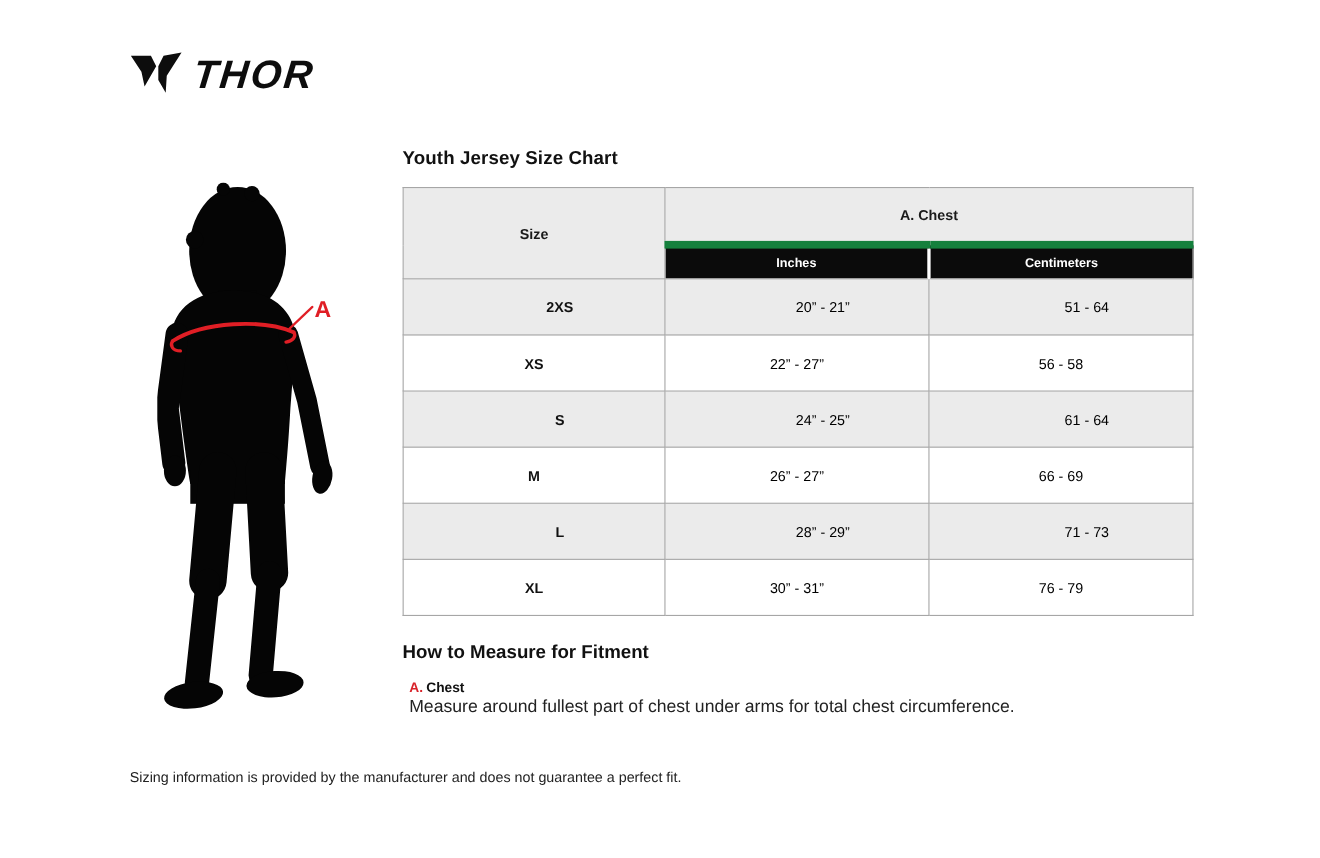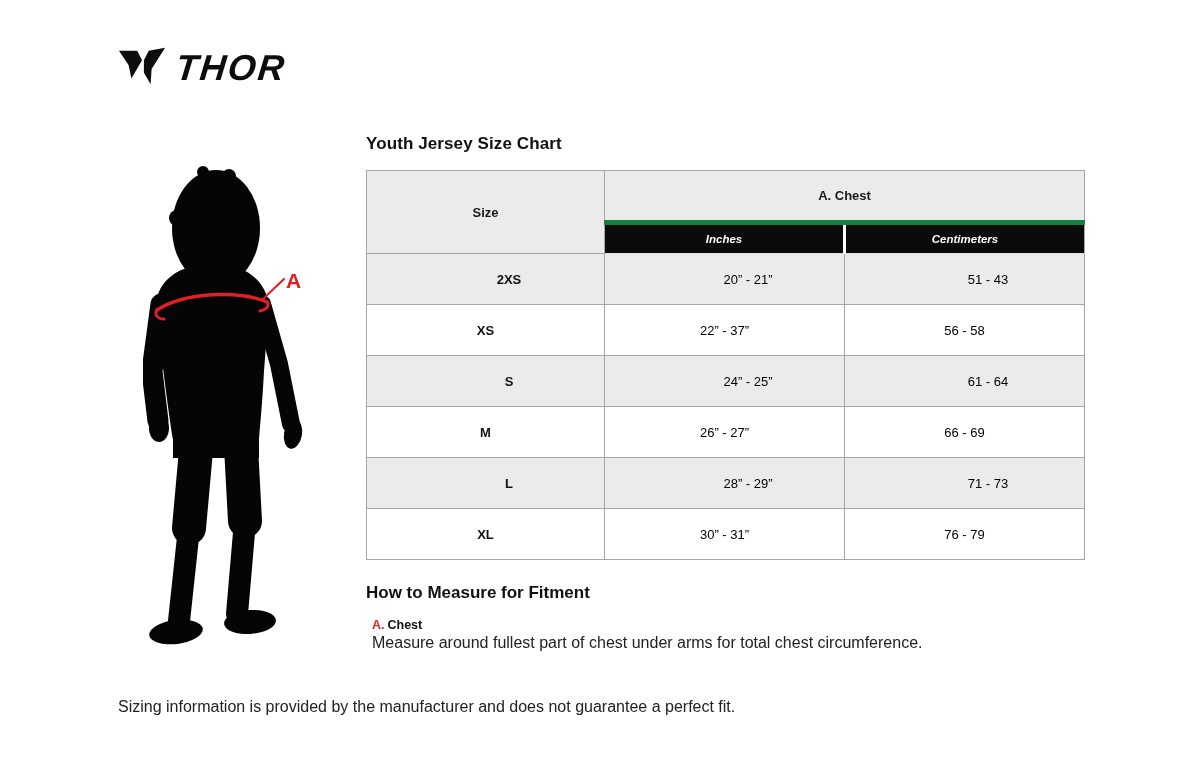--- a/index.html
+++ b/index.html
@@ -86,23 +86,22 @@
   }
   tr.head-main th.size-head { height: 73px; }
   tr.head-main th.group-head { height: 52px; }
 
   tr.subheader th {
     background: #0b0b0b;
     color: #ffffff;
     font-size: 11.5px;
     font-weight: 700;
     height: 31px;
-    border-top: 5px solid #15803d;
+    border-top: 7px solid #15803d;
     border-bottom: 1px solid #dcdcdc;
-    font-style: italic;
   }
   tr.subheader th + th { border-left: 3px solid #ffffff; }
 
   tbody th { font-weight: 700; color: #111; height: 51px; background: transparent; }
   tbody td { font-weight: 400; color: #000000; height: 51px; }
   tbody tr.shade th, tbody tr.shade td { background: #ebebeb; padding-left: 47px; }
 
   .measure-title {
     position: absolute;
     top: 449px;
@@ -119,21 +118,21 @@
     font-size: 16px;
     color: #222;
     line-height: 14px;
   }
 
   
   .footer {
     position: absolute;
     left: 118px;
     top: 700px;
-    font-size: 16px;
+    font-size: 13px;
     color: #222;
     line-height: 14px;
   }
 </style>
 </head>
 <body>
 
 <div class="page">
 
   <div class="logo">
@@ -205,25 +204,25 @@
         </tr>
         <tr class="subheader">
           <th>Inches</th>
           <th>Centimeters</th>
         </tr>
       </thead>
       <tbody>
           <tr class="shade">
             <th>2XS</th>
             <td>20” - 21”</td>
-            <td>51 - 43</td>
+            <td>51 - 64</td>
           </tr>
           <tr>
             <th>XS</th>
-            <td>22” - 37”</td>
+            <td>22” - 27”</td>
             <td>56 - 58</td>
           </tr>
           <tr class="shade">
             <th>S</th>
             <td>24” - 25”</td>
             <td>61 - 64</td>
           </tr>
           <tr>
             <th>M</th>
             <td>26” - 27”</td>

